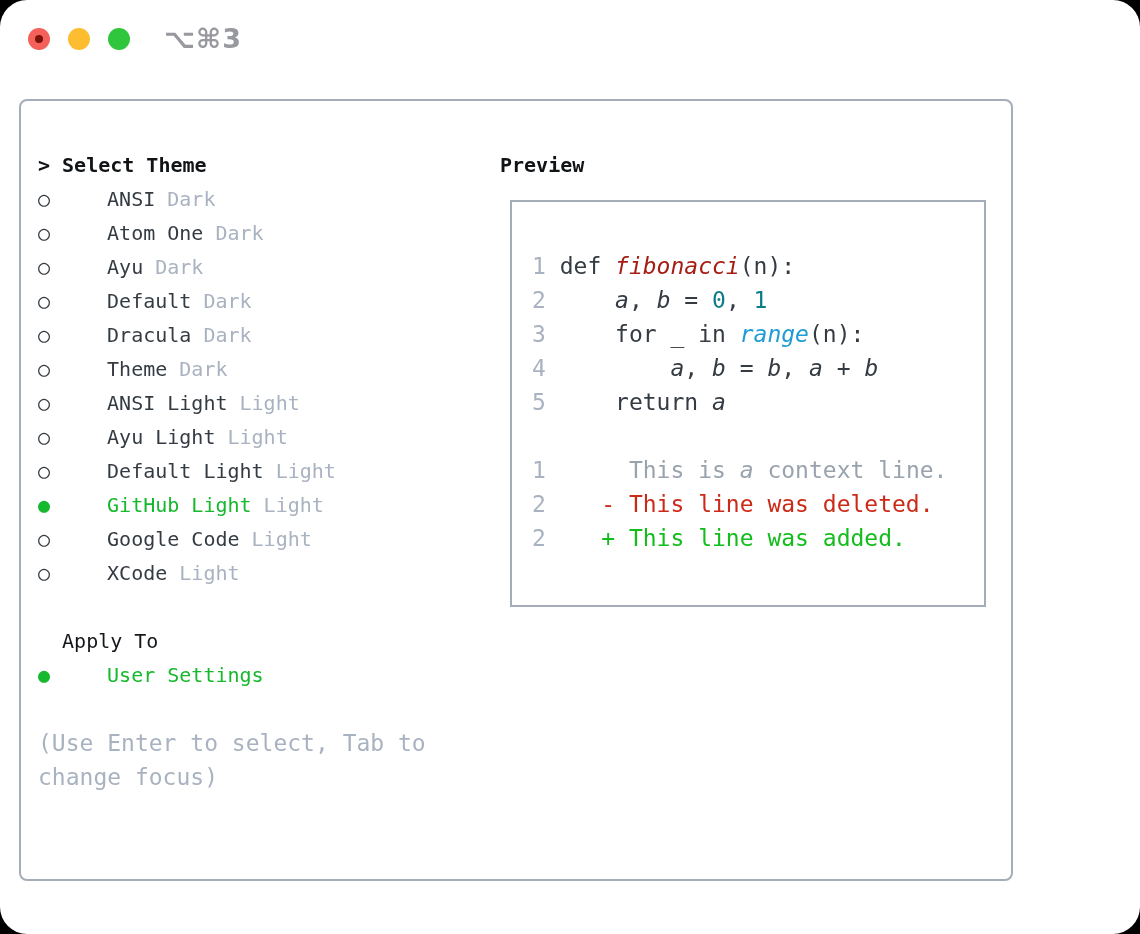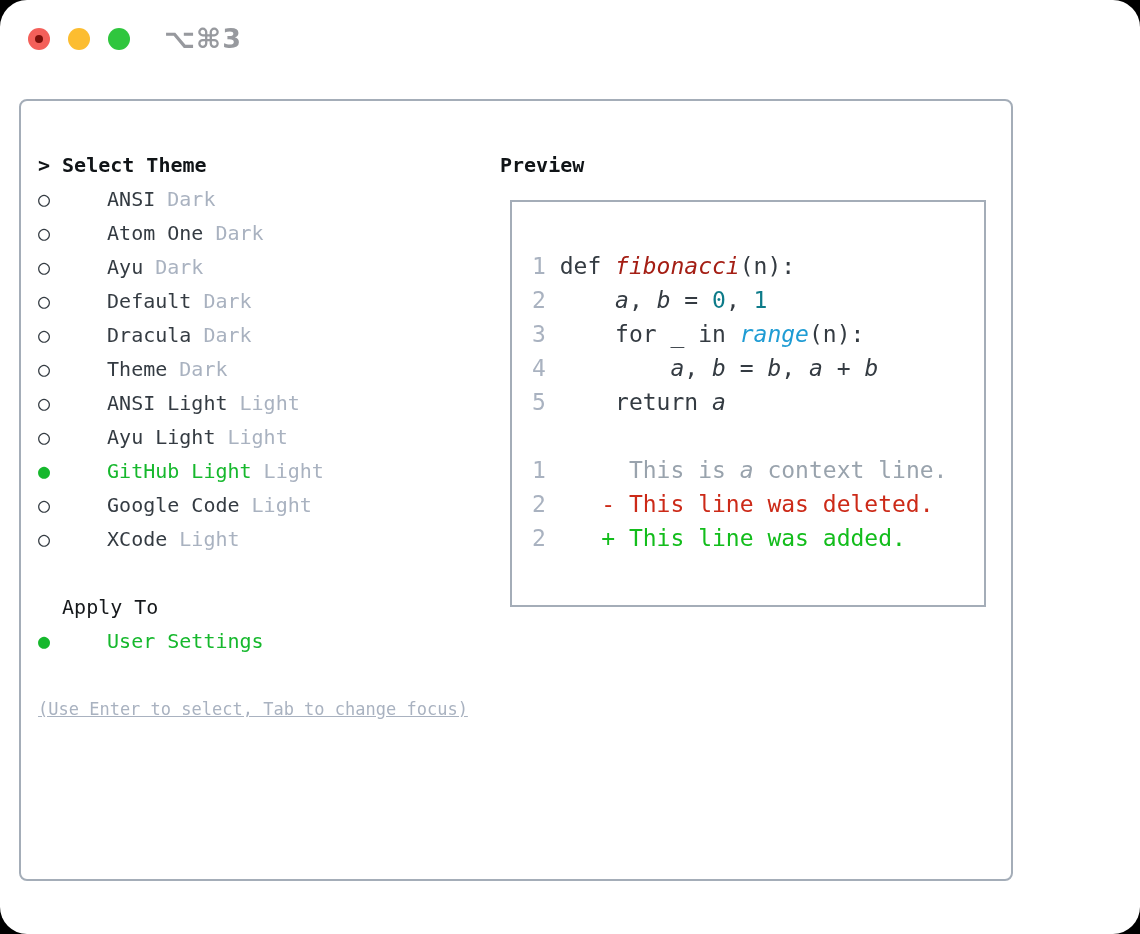--- a/index.html
+++ b/index.html
@@ -34,23 +34,22 @@
   .prompt{color:#101417; font-weight:bold;}
   .header-label{color:#101417; font-weight:bold;}
   .tname{color:var(--text);margin-left:45px;}
   .tvariant{color:var(--muted); padding-left:1ch;}
   .theme-item.selected .marker,
   .theme-item.selected .tname,
   .opt-item.selected .marker,
   .opt-item.selected .tname{color:var(--green);}
   .apply-title{color:#15181b; padding-left:2ch;}
   .hint{
-    width:446px; font-size:17px; line-height:34px; white-space:pre-wrap;
+    width:446px; font-size:23px; line-height:34px; white-space:pre-wrap;
     color:var(--muted);
-    text-decoration:underline;
   }
   
   .preview-header{position:absolute; left:479px; top:47px;}
   .preview-box{
     position:absolute; left:489px; top:99px; width:476px; height:407px;
     border:2px solid var(--border); box-sizing:border-box;
     padding:47px 0 0 20px; overflow:hidden;
   }
   .crow{height:34px; line-height:34px; font-size:23px; white-space:pre;}
   .lnum{display:inline-block; width:2ch; color:var(--muted);}
@@ -86,20 +85,21 @@
 
       <div id="theme-items">
           <div class="row theme-item"><span class="marker">○</span><span class="tname">ANSI</span><span class="tvariant">Dark</span></div>
           <div class="row theme-item"><span class="marker">○</span><span class="tname">Atom One</span><span class="tvariant">Dark</span></div>
           <div class="row theme-item"><span class="marker">○</span><span class="tname">Ayu</span><span class="tvariant">Dark</span></div>
           <div class="row theme-item"><span class="marker">○</span><span class="tname">Default</span><span class="tvariant">Dark</span></div>
           <div class="row theme-item"><span class="marker">○</span><span class="tname">Dracula</span><span class="tvariant">Dark</span></div>
           <div class="row theme-item"><span class="marker">○</span><span class="tname">Theme</span><span class="tvariant">Dark</span></div>
           <div class="row theme-item"><span class="marker">○</span><span class="tname">ANSI Light</span><span class="tvariant">Light</span></div>
           <div class="row theme-item"><span class="marker">○</span><span class="tname">Ayu Light</span><span class="tvariant">Light</span></div>
+          <div class="row theme-item"><span class="marker">○</span><span class="tname">Default Light</span><span class="tvariant">Light</span></div>
           <div class="row theme-item selected"><span class="marker">●</span><span class="tname">GitHub Light</span><span class="tvariant">Light</span></div>
           <div class="row theme-item"><span class="marker">○</span><span class="tname">Google Code</span><span class="tvariant">Light</span></div>
           <div class="row theme-item"><span class="marker">○</span><span class="tname">XCode</span><span class="tvariant">Light</span></div>
         </div>
 
       <div class="spacer"></div>
 
       <div class="row"><span class="apply-title">Apply To</span></div>
 
       <div id="apply-options">

